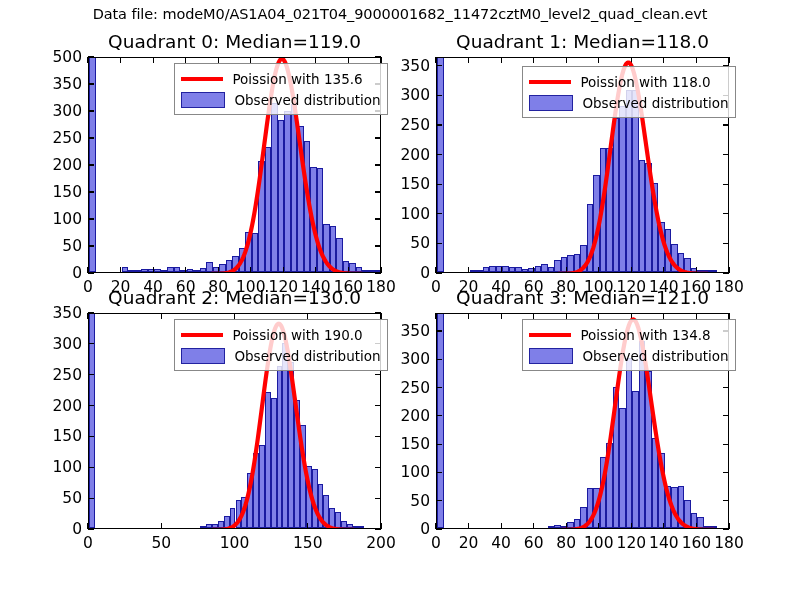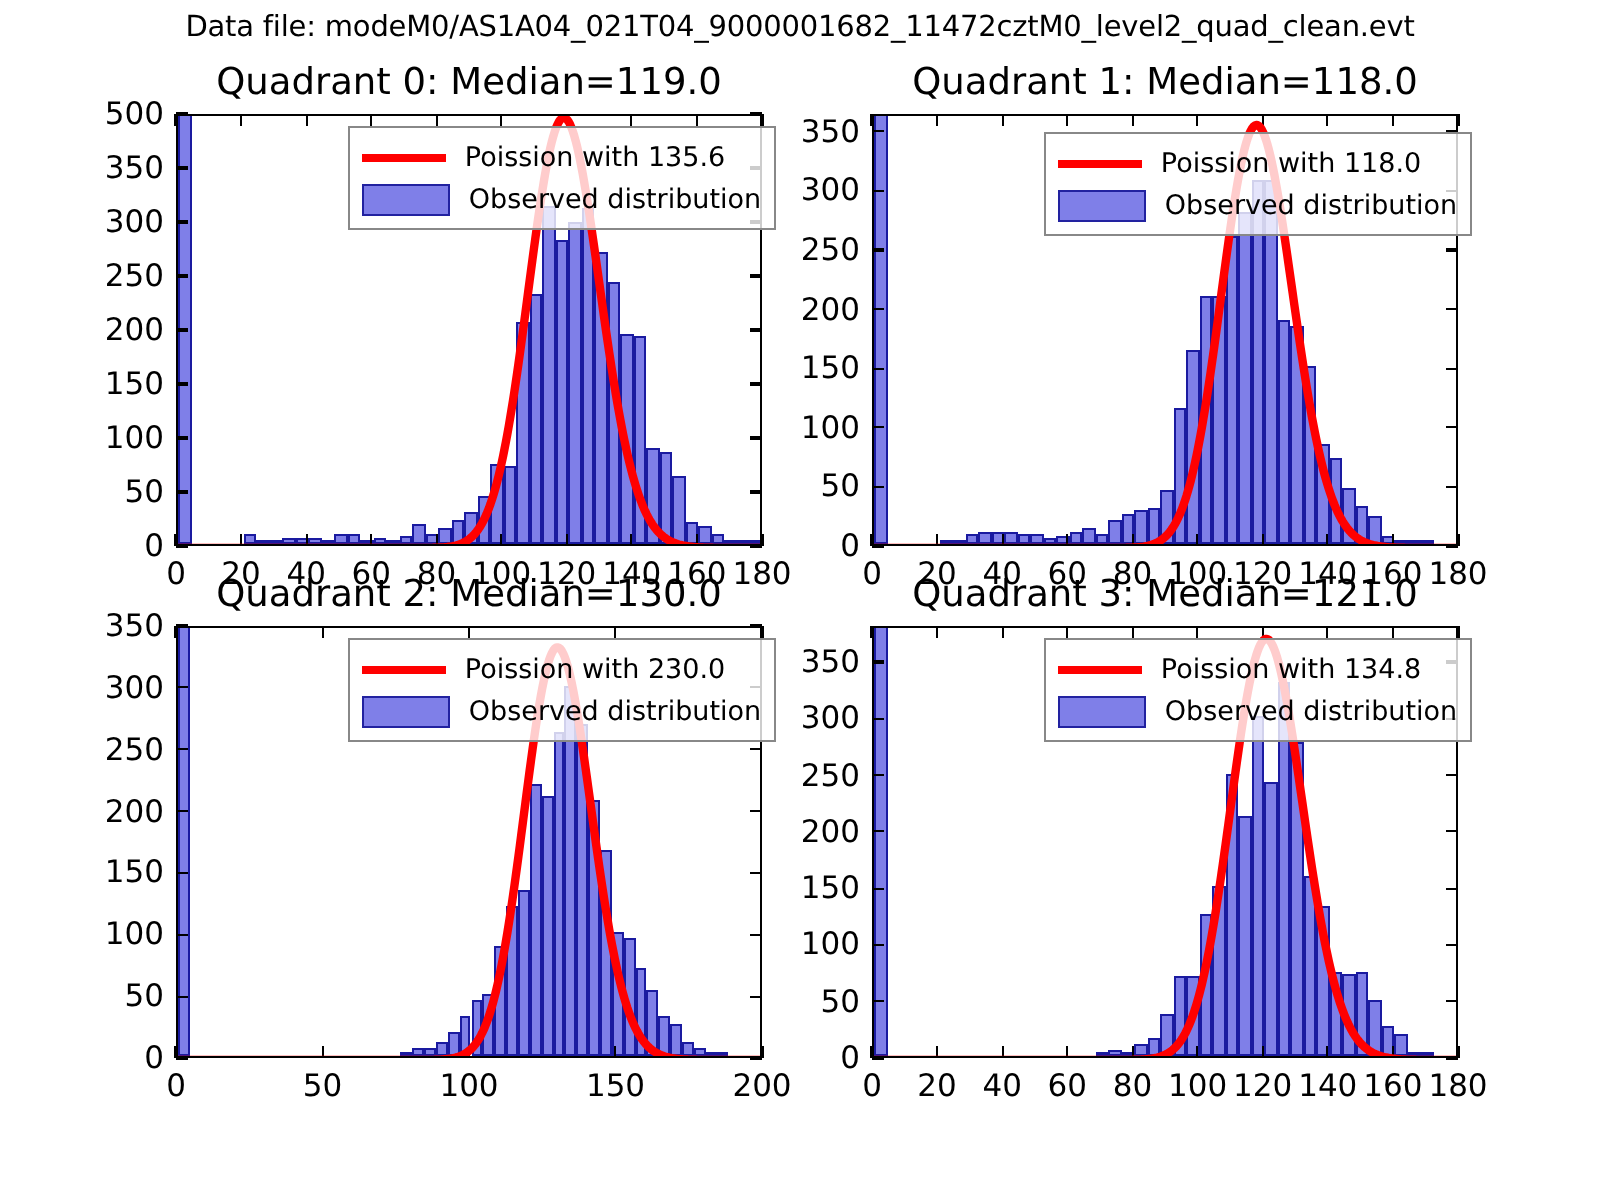--- a/index.html
+++ b/index.html
@@ -450,21 +450,21 @@
       <div class="xtick-label" style="left: 234.5px; top: 534px;">100</div>
       <div class="tickmark-x" style="left: 307.15px; top: 523px;"></div>
       <div class="tickmark-x" style="left: 307.15px; top: 313px;"></div>
       <div class="xtick-label" style="left: 307.75px; top: 534px;">150</div>
       <div class="tickmark-x" style="left: 380.4px; top: 523px;"></div>
       <div class="tickmark-x" style="left: 380.4px; top: 313px;"></div>
       <div class="xtick-label" style="left: 381px; top: 534px;">200</div>
       <div class="legend" style="left: 174.435px; top: 319px;">
         <div class="legend-row">
           <span class="legend-key line"></span>
-          <span class="legend-label">Poission with 230.0</span>
+          <span class="legend-label">Poission with 190.0</span>
         </div>
         <div class="legend-row">
           <span class="legend-key patch"></span>
           <span class="legend-label">Observed distribution</span>
         </div>
       </div>
     </div>
   <div class="axes" id="ax3" style="left: 0px; top: 0px; width: 800px; height: 472px;">
       <div class="axtitle" style="left: 436px; width: 293px; top: 287px;">Quadrant 3: Median=121.0</div>
       <div class="plotbox" style="left: 436px; top: 313px; width: 293px; height: 216px;">

